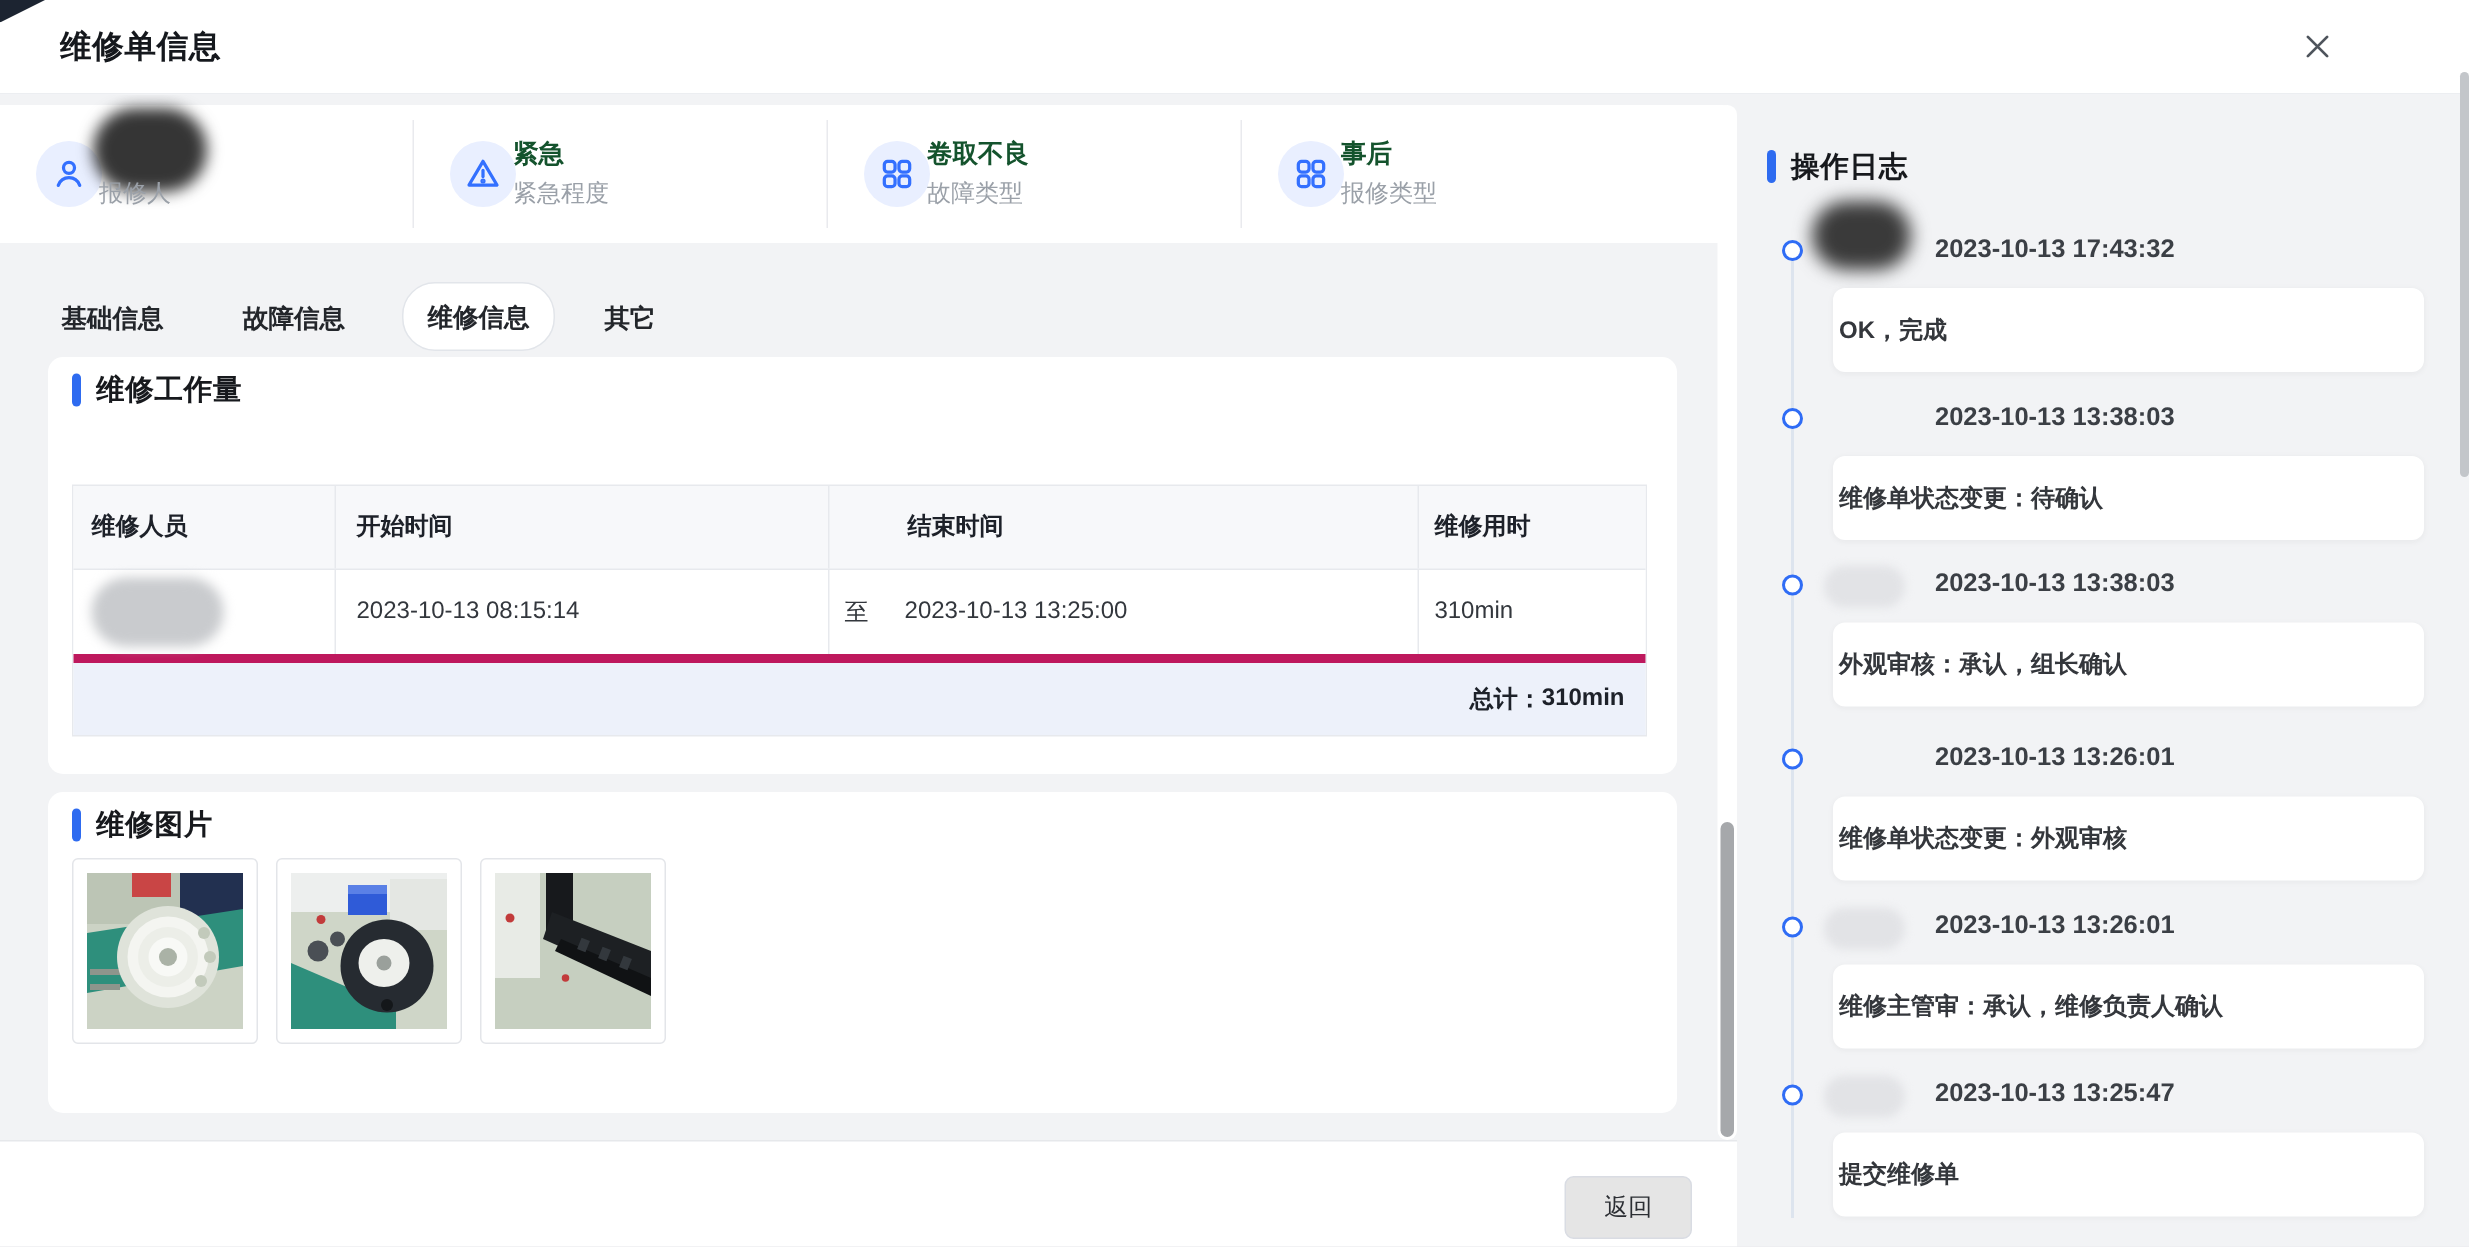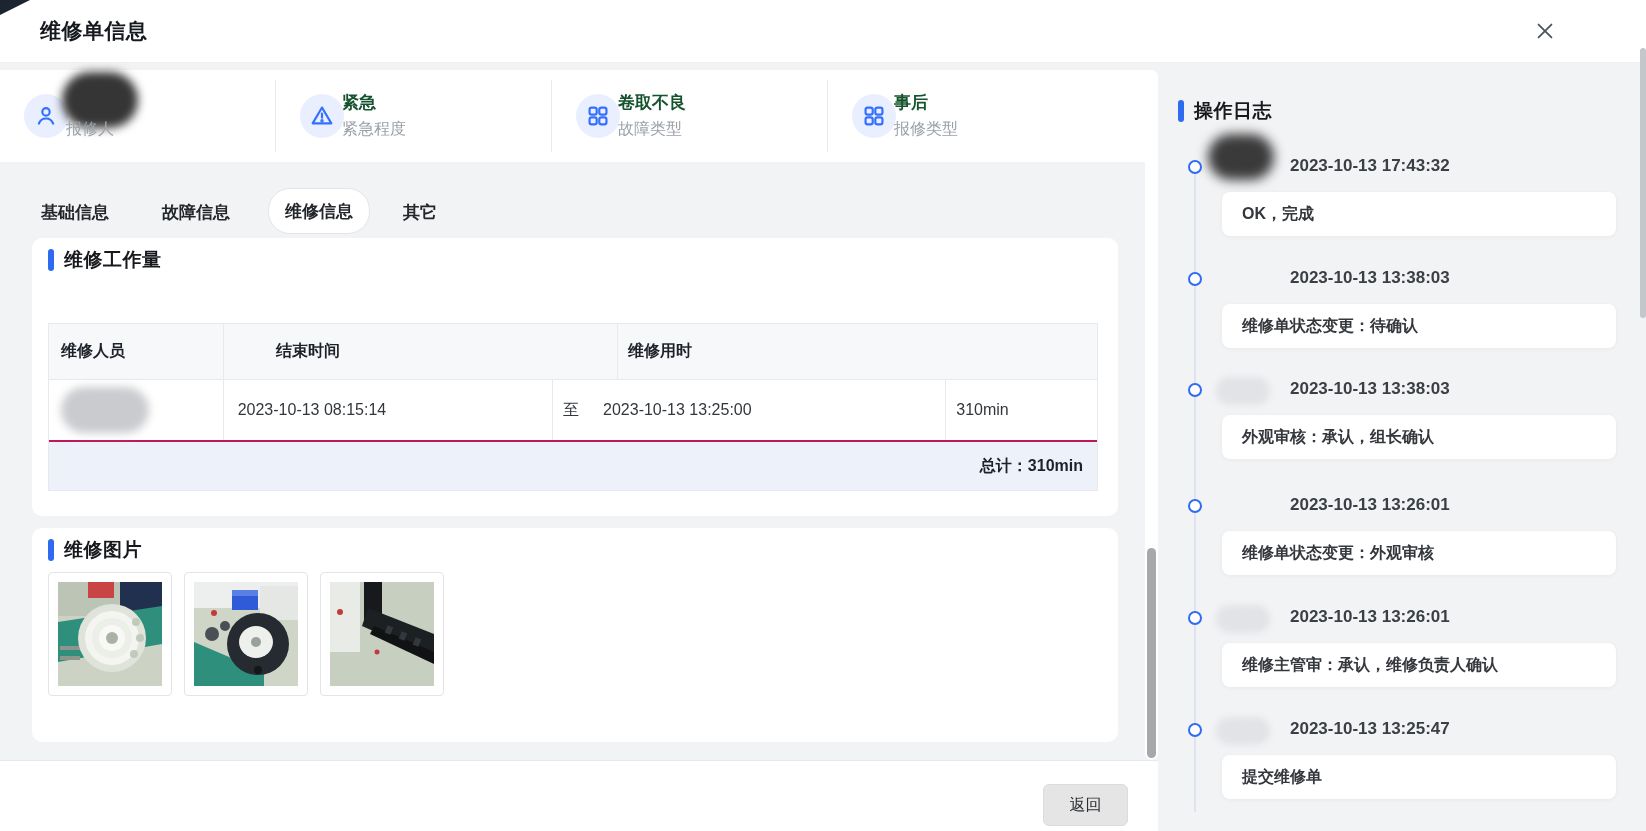--- a/index.html
+++ b/index.html
@@ -29,21 +29,21 @@
   .card{position:absolute;left:32px;width:1086px;background:#fff;border-radius:10px;z-index:2;}
   .card-work{top:238px;height:278px;}
   .card-images{top:528px;height:214px;}
   .sec-title{position:absolute;left:16px;top:8px;height:28px;display:flex;align-items:center;}
   .sec-bar{width:6px;height:22px;border-radius:3px;background:#2e6bf0;margin-right:10px;}
   .sec-text{font-size:19px;font-weight:bold;color:#17191d;letter-spacing:.5px;}
   
   .work-table{position:absolute;left:16px;top:85px;width:1050px;border:1px solid #e7e9ed;box-sizing:border-box;}
   .t-row{display:flex;width:100%;box-sizing:border-box;}
   .t-head{height:56px;background:#f7f8fa;border-bottom:1px solid #e7e9ed;}
-  .t-body{height:62px;background:#fff;border-bottom:2px solid #be185d;}
+  .t-body{height:62px;background:#fff;border-bottom:6px solid #be185d;}
   .t-foot{height:48px;background:#edf1fa;display:flex;align-items:center;justify-content:flex-end;padding-right:14px;box-sizing:border-box;}
   .t-cell{display:flex;align-items:center;box-sizing:border-box;}
   .c1{width:175px;padding-left:12px;border-right:1px solid #e7e9ed;}
   .c2{width:330px;padding-left:14px;border-right:1px solid #e7e9ed;}
   .c3{width:394px;padding-left:10px;border-right:1px solid #e7e9ed;}
   .c4{width:151px;padding-left:10px;}
   .th-txt{font-size:16px;font-weight:bold;color:#1d2129;}
   .td-txt{font-size:16px;color:#33373d;}
   .t-head .c3{padding-left:52px;}
   .sep-zhi{margin-right:24px;}
@@ -61,21 +61,21 @@
   .main-sb-thumb{position:absolute;left:1147px;top:548px;width:9px;height:210px;background:#a6a8ab;border-radius:5px;z-index:4;cursor:pointer;}
   .page-sb-thumb{position:absolute;left:1640px;top:48px;width:6px;height:270px;background:#c3c6ca;border-radius:3px;z-index:9;cursor:pointer;}
   
   .log-title{position:absolute;left:1178px;top:97px;height:28px;display:flex;align-items:center;z-index:2;}
   .log-line{position:absolute;left:1194px;top:172px;width:2px;height:640px;background:#dde4ee;z-index:1;}
   .log-entry{position:absolute;left:1178px;width:460px;height:100px;z-index:2;font-weight:bold;}
   .tl-circle{position:absolute;left:10px;top:12px;width:14px;height:14px;border-radius:50%;background:#fff;border:2.5px solid #2f6cf5;box-sizing:border-box;}
   .log-time{position:absolute;left:112px;top:8px;font-size:17px;color:#3b3f45;white-space:nowrap;}
   .log-blob{position:absolute;left:38px;top:6px;width:54px;height:28px;border-radius:14px;background:#e2e3e6;filter:blur(3px);}
   .log-blob.dark{left:30px;top:-14px;width:66px;height:46px;border-radius:23px;background:#3a3a3a;filter:blur(6px);}
-  .log-card{position:absolute;left:44px;top:44px;width:394px;height:44px;background:#fff;border-radius:8px;box-shadow:0 1px 4px rgba(31,35,41,.05);display:flex;align-items:center;padding-left:20px;box-sizing:border-box;font-size:16px;color:#34373c;white-space:nowrap;}
+  .log-card{position:absolute;left:44px;top:44px;width:394px;height:56px;background:#fff;border-radius:8px;box-shadow:0 1px 4px rgba(31,35,41,.05);display:flex;align-items:center;padding-left:4px;box-sizing:border-box;font-size:16px;color:#34373c;white-space:nowrap;}
 </style>
 </head>
 <body>
 
 <div class="screen">
 
   <div class="header">
     <div class="modal-title">维修单信息</div>
     <div class="close-btn">
       <svg width="22" height="22" viewBox="0 0 24 24" fill="none" stroke="#4e545c" stroke-width="2" stroke-linecap="round">
@@ -144,20 +144,21 @@
   <div class="tab" style="left:403px">其它</div>
 
   <div class="card card-work">
     <div class="sec-title">
       <div class="sec-bar"></div>
       <div class="sec-text">维修工作量</div>
     </div>
     <div class="work-table">
       <div class="t-row t-head">
         <div class="t-cell c1 th-txt">维修人员</div>
+        <div class="t-cell c2 th-txt">开始时间</div>
         <div class="t-cell c3 th-txt">结束时间</div>
         <div class="t-cell c4 th-txt">维修用时</div>
       </div>
       <div class="t-row t-body">
         <div class="t-cell c1">
           <div class="person-blob"></div>
         </div>
         <div class="t-cell c2 td-txt">2023-10-13 08:15:14</div>
         <div class="t-cell c3 td-txt">
           <span class="sep-zhi">至</span>

